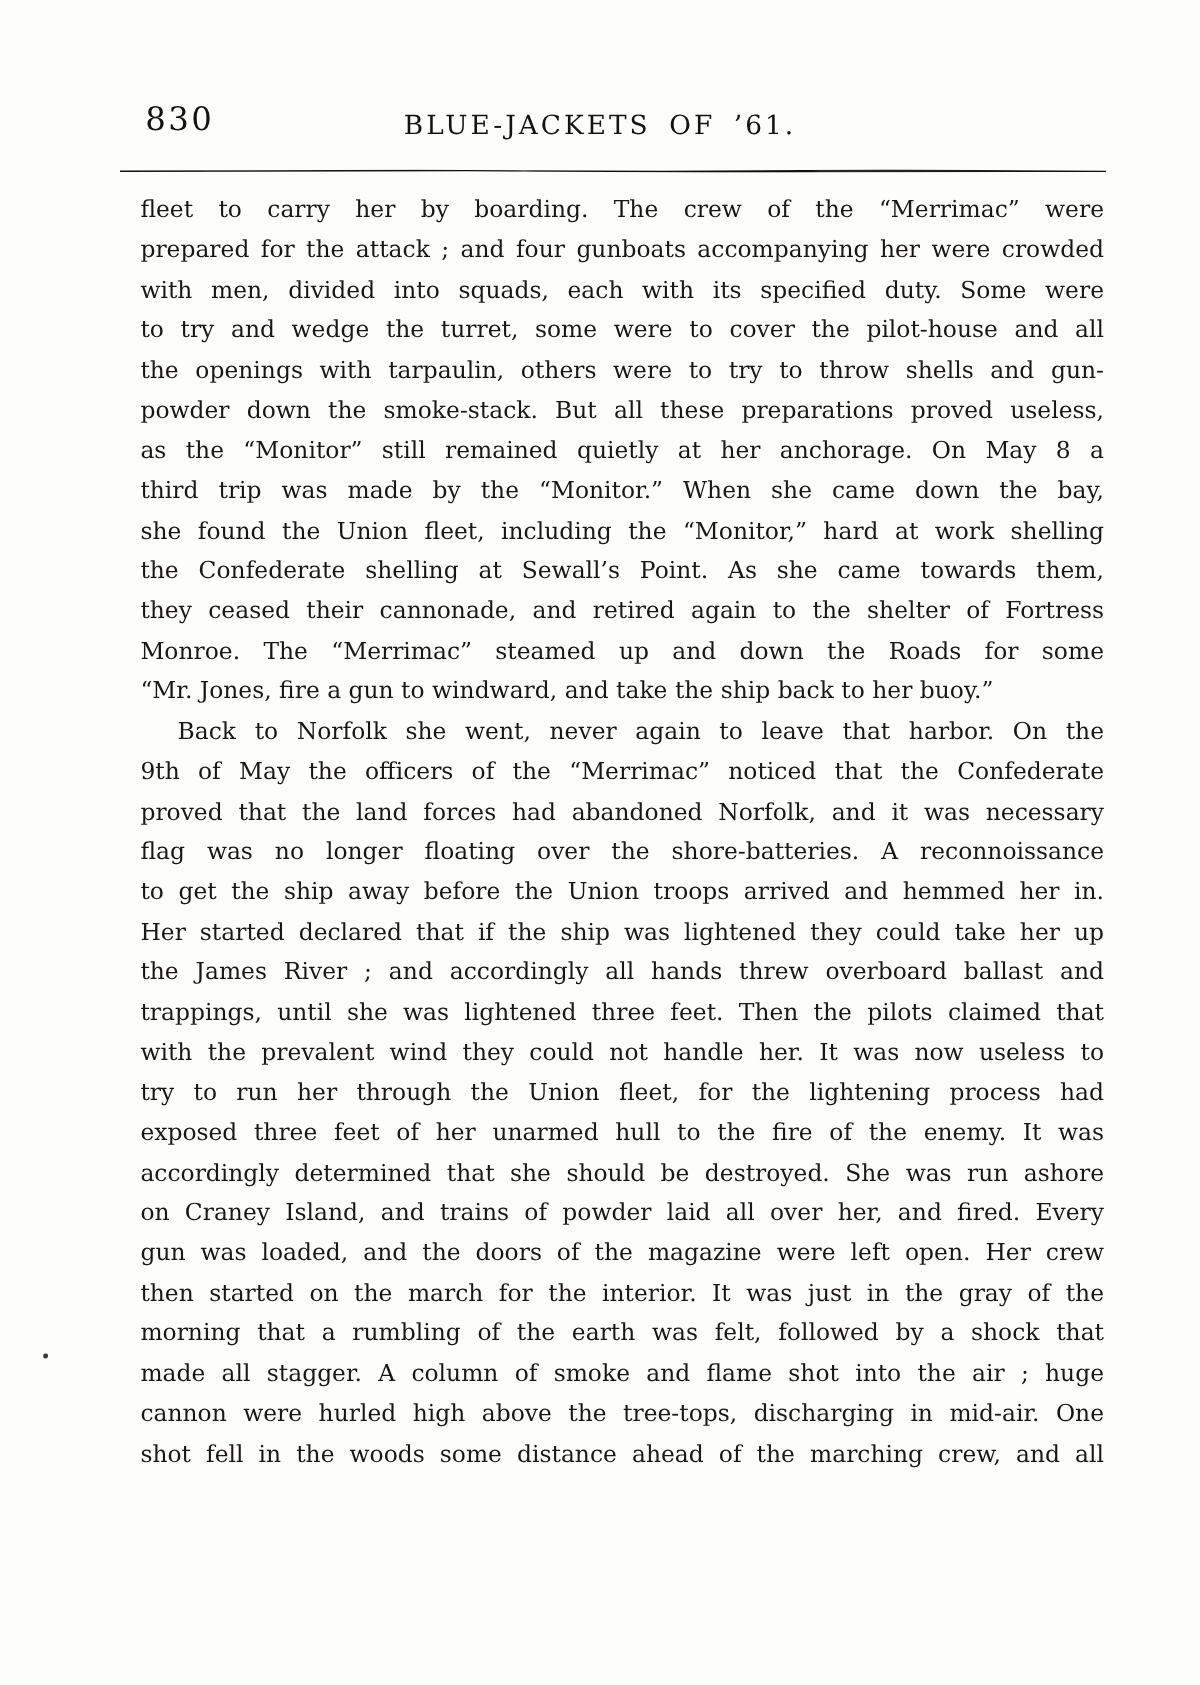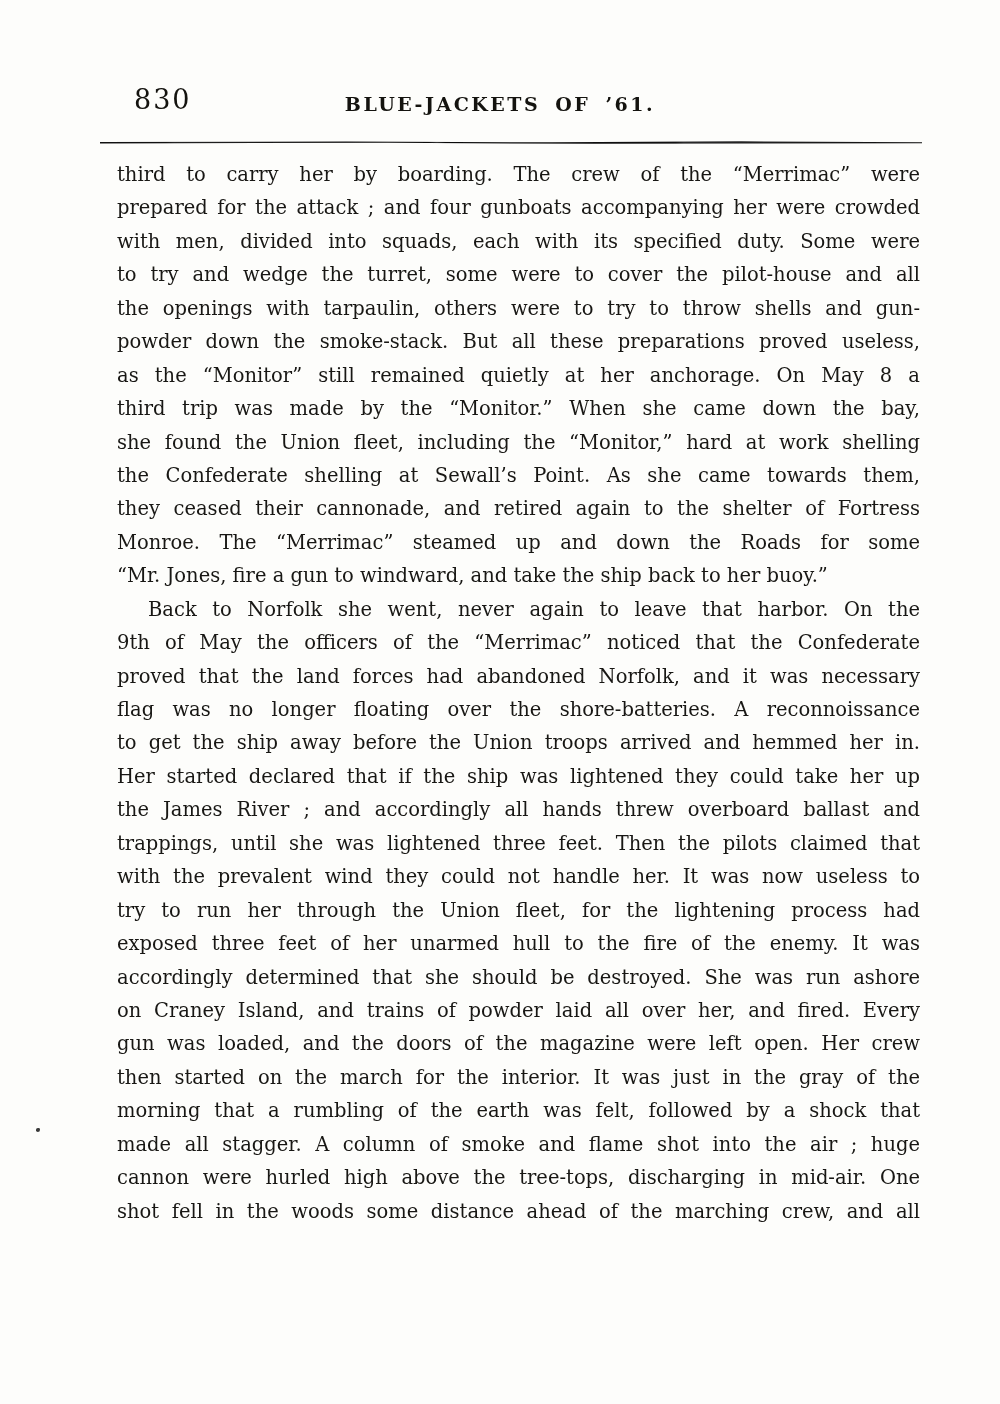--- a/index.html
+++ b/index.html
@@ -6,37 +6,36 @@
   html, body { width: 1000px; height: 1404px; }
   body {
     position: relative;
     background: #fdfdfb;
     font-family: "DejaVu Serif", "Liberation Serif", serif;
     color: #1c1b19;
     overflow: hidden;
   }
   .page-number {
     position: absolute;
-    left: 134px;
+    left: 121px;
     top: 84px;
     font-size: 27px;
     letter-spacing: 2px;
     color: #14130f;
   }
   .running-head {
     position: absolute;
     left: 0;
     top: 93px;
     width: 100%;
     text-align: center;
-    font-size: 19px;
+    font-size: 22px;
     letter-spacing: 2.5px;
     word-spacing: 6px;
     color: #14130f;
-    font-weight: bold;
   }
   .head-rule {
     position: absolute;
     left: 100px;
     top: 141px;
     width: 822px;
     height: 3px;
     background: linear-gradient(90deg,
       #111 0%, #111 8%, #222 9%, #0a0a0a 40%, #333 41%,
       #0a0a0a 42%, #111 70%, #2a2a2a 71%, #0d0d0d 100%);
@@ -78,21 +77,21 @@
 <body>
 
 <div class="page-number">830</div>
 
 <div class="running-head">BLUE-JACKETS OF ’61.</div>
 
 <div class="head-rule"></div>
 
 <div class="body-text">
     <div>
-      <div class="text-line">third to carry her by boarding.  The crew of the “Merrimac” were</div>
+      <div class="text-line">fleet to carry her by boarding.  The crew of the “Merrimac” were</div>
       <div class="text-line">prepared for the attack ; and four gunboats accompanying her were crowded</div>
       <div class="text-line">with men, divided into squads, each with its specified duty.  Some were</div>
       <div class="text-line">to try and wedge the turret, some were to cover the pilot-house and all</div>
       <div class="text-line">the openings with tarpaulin, others were to try to throw shells and gun-</div>
       <div class="text-line">powder down the smoke-stack.  But all these preparations proved useless,</div>
       <div class="text-line">as the “Monitor” still remained quietly at her anchorage.  On May 8 a</div>
       <div class="text-line">third trip was made by the “Monitor.”  When she came down the bay,</div>
       <div class="text-line">she found the Union fleet, including the “Monitor,” hard at work shelling</div>
       <div class="text-line">the Confederate shelling at Sewall’s Point.  As she came towards them,</div>
       <div class="text-line">they ceased their cannonade, and retired again to the shelter of Fortress</div>

